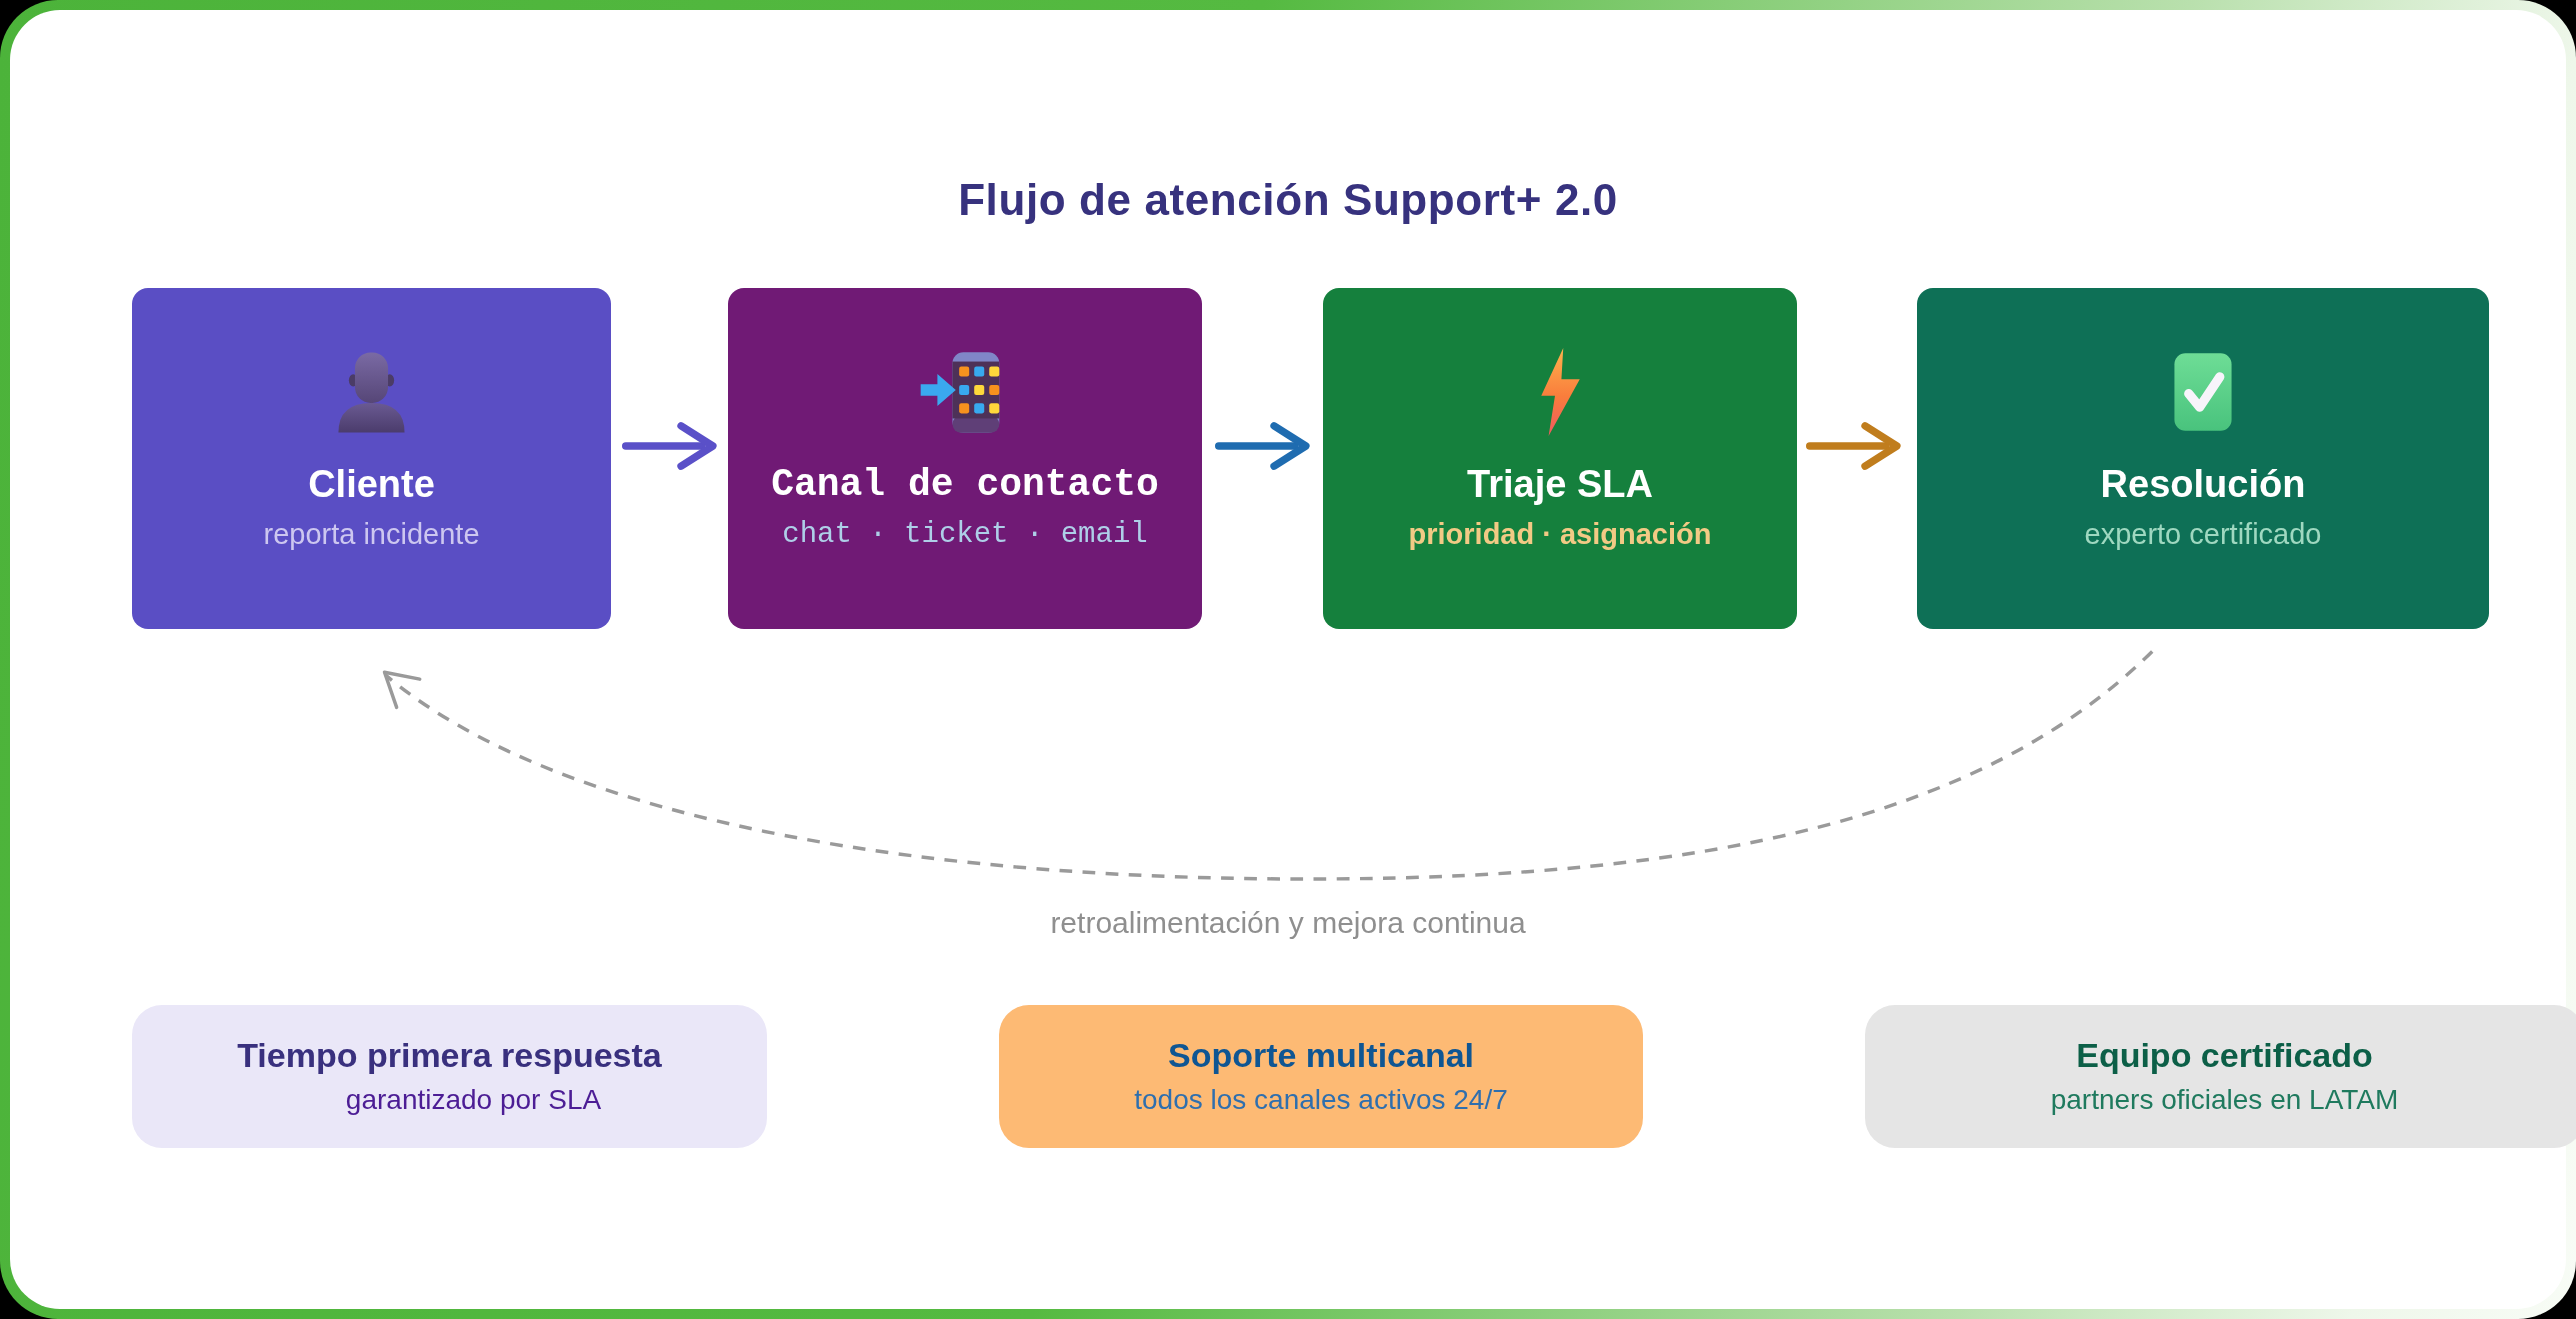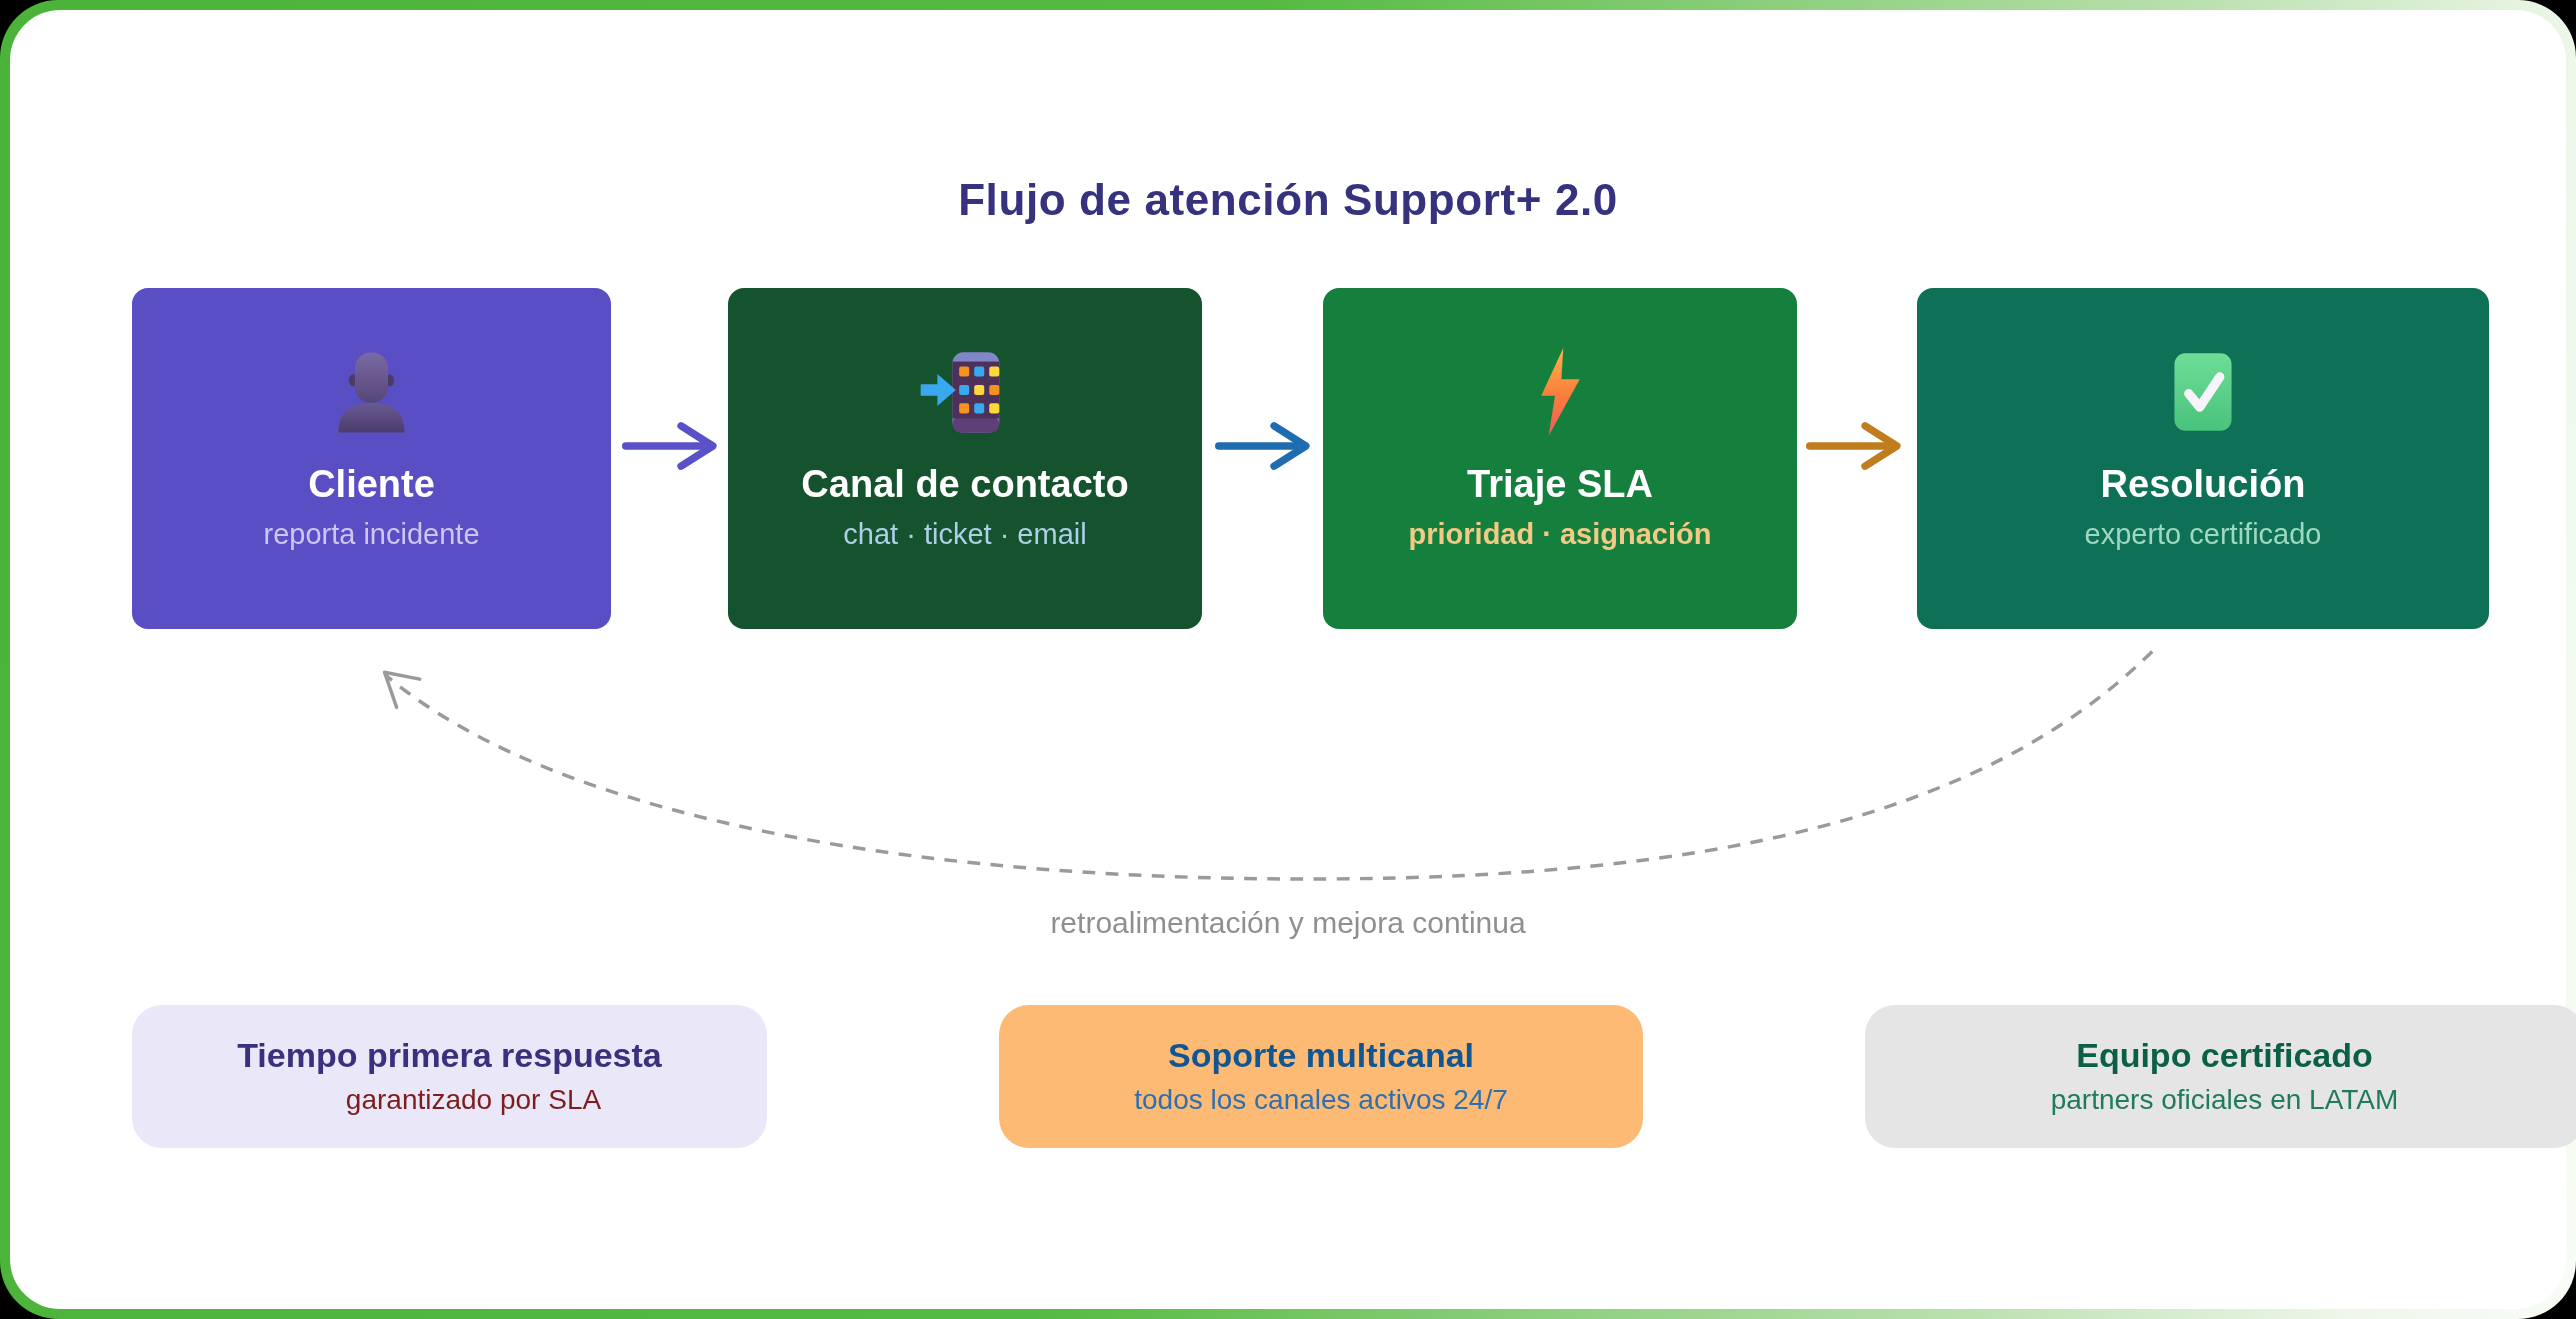--- a/index.html
+++ b/index.html
@@ -74,21 +74,21 @@
     </div>
     <div class="flow-label" style="color: rgb(255, 255, 255);">Cliente</div>
     <div class="flow-sub" style="color: rgb(205, 199, 240);">reporta incidente</div>
   </div>
 
   <svg class="arrow-svg" style="left: 620px; color: rgb(90, 80, 200);" width="98" height="58" viewBox="0 0 170 100">
     <path d="M10 50 L142 50" stroke="currentColor" stroke-width="13" stroke-linecap="round" fill="none"></path>
     <path d="M106 15 L161 50 L106 85" stroke="currentColor" stroke-width="13" stroke-linecap="round" stroke-linejoin="round" fill="none"></path>
   </svg>
 
-  <div class="flow-box" style="left: 728px; width: 474px; background: #14532d;">
+  <div class="flow-box" style="left: 728px; width: 474px; background: #701a75; font-family: Liberation Mono, monospace;">
     <div class="flow-icon">
       <svg width="92" height="87" viewBox="0 0 110 100">
         <rect x="40" y="2" width="56" height="96" rx="13" fill="#8086c8"></rect>
         <rect x="40" y="78" width="56" height="20" rx="10" fill="#5f3f77"></rect>
         <rect x="40" y="13" width="56" height="68" fill="#4e3158"></rect>
         <rect x="48" y="19" width="12" height="12" rx="2.5" fill="#f7921e"></rect>
         <rect x="66" y="19" width="12" height="12" rx="2.5" fill="#38a9ef"></rect>
         <rect x="84" y="19" width="12" height="12" rx="2.5" fill="#ffd83b"></rect>
         <rect x="48" y="41" width="12" height="12" rx="2.5" fill="#38a9ef"></rect>
         <rect x="66" y="41" width="12" height="12" rx="2.5" fill="#ffd83b"></rect>
@@ -148,21 +148,21 @@
   </div>
 
   <svg class="feedback-svg" width="2576" height="1319" viewBox="0 0 4459 2284" style="color: rgb(154, 154, 154);">
     <path d="M 3726 1128 C 3430 1420, 2950 1518, 2300 1522 C 1640 1526, 980 1432, 668 1170" fill="none" stroke="currentColor" stroke-width="6" stroke-dasharray="22 18"></path>
     <path d="M 686 1225 L 665 1164 L 726 1176" fill="none" stroke="currentColor" stroke-width="6" stroke-linecap="round" stroke-linejoin="round"></path>
   </svg>
   <div class="feedback-label" style="color: rgb(143, 143, 143);">retroalimentación y mejora continua</div>
 
   <div class="sum-card" style="left: 132px; width: 635px; background: rgb(234, 231, 248);">
     <div class="sum-title" style="color: rgb(57, 48, 126);">Tiempo primera respuesta</div>
-    <div class="sum-sub" style="color: #7f1d1d; margin-left: 48px;">garantizado por SLA</div>
+    <div class="sum-sub" style="color: #4c1d95; margin-left: 48px;">garantizado por SLA</div>
   </div>
 
   <div class="sum-card" style="left: 999px; width: 644px; background: #fdba74;">
     <div class="sum-title" style="color: rgb(15, 86, 147);">Soporte multicanal</div>
     <div class="sum-sub" style="color: rgb(47, 111, 174);">todos los canales activos 24/7</div>
   </div>
 
   <div class="sum-card" style="left: 1865px; width: 719px; background: #e5e5e5;">
     <div class="sum-title" style="color: rgb(12, 95, 71);">Equipo certificado</div>
     <div class="sum-sub" style="color: rgb(31, 122, 94);">partners oficiales en LATAM</div>

